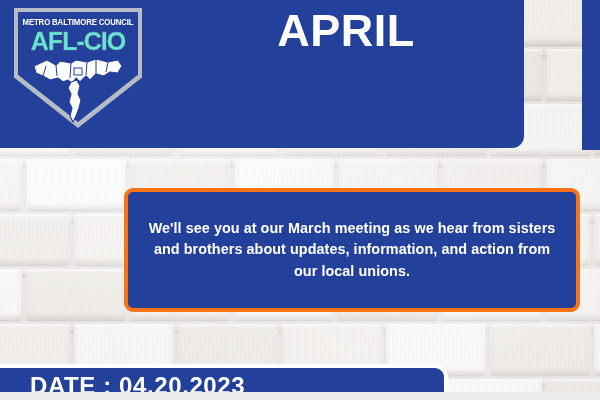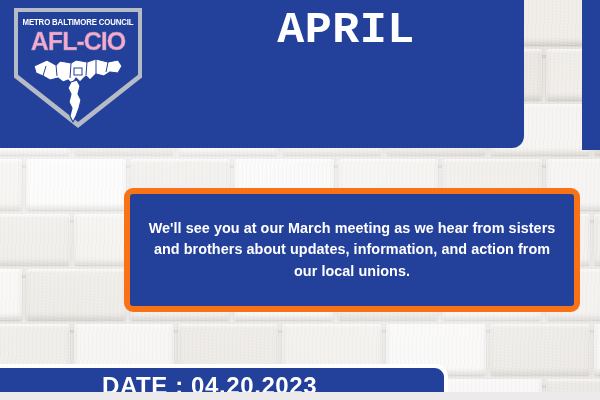--- a/index.html
+++ b/index.html
@@ -80,45 +80,44 @@
     position:absolute;left:0;right:0;top:9px;
     text-align:center;
     color:#ffffff;
     font-size:8.5px;font-weight:bold;letter-spacing:-0.15px;
     transform:scaleX(.92);
     white-space:nowrap;
   }
   .logo-main-text{
     position:absolute;left:0;right:0;top:19px;
     text-align:center;
-    color:#f9a8d4;
+    color:#5eead4;
     font-size:25px;font-weight:bold;letter-spacing:-1px;
     -webkit-text-stroke:0.4px #8d939d;
     white-space:nowrap;
   }
   .logo-map{
     position:absolute;left:16px;top:48px;width:96px;height:68px;
   }
 
   
   .title-block{
     position:absolute;left:176px;top:8px;width:340px;
     text-align:center;color:#ffffff;
     font-weight:bold;font-size:45px;line-height:1.04;
     letter-spacing:.5px;
-    font-family:Liberation Mono, monospace;
   }
   .title-block .l2{letter-spacing:0px;}
 
   
   .body-panel{
     position:absolute;left:124px;top:188px;width:456px;height:124px;
     background:#23409b;
     border-radius:9px;
-    border:6px solid #f97316;
+    border:4px solid #f97316;
     box-sizing:border-box;
     display:flex;align-items:center;justify-content:center;
   }
   .body-text{
     color:#ffffff;
     font-size:14.4px;font-weight:bold;line-height:1.5;
     text-align:center;
     padding:0 14px;
     letter-spacing:.05px;
   }
@@ -129,21 +128,21 @@
     background:#23409b;
     border-top-right-radius:13px;
     border-top:4px solid #ffffff;
     border-right:4px solid #ffffff;
     box-sizing:border-box;
     display:flex;align-items:center;
   }
   .date-text{
     color:#ffffff;font-weight:bold;font-size:24px;
     letter-spacing:.6px;
-    padding-left:102px;
+    padding-left:30px;
     white-space:nowrap;
     text-decoration:underline;
   }
 </style>
 </head>
 <body>
 
 <div class="poster">
 
   <div class="wall">

